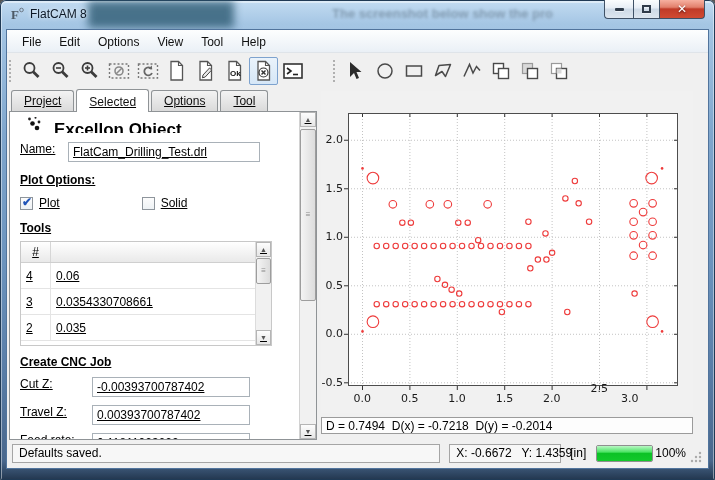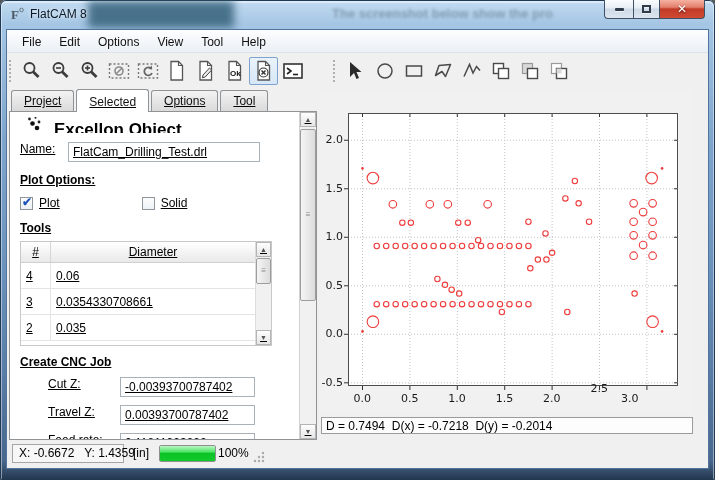--- a/index.html
+++ b/index.html
@@ -83,22 +83,22 @@
   .tt-c.c0 { width:30px; flex:none; }
   .tt-c.c1 { flex:1; border-right:none; }
   
   .vscroll { width:16px; background:#f1f1f1; display:flex; flex-direction:column; flex:none; }
   .sb-btn { height:15px; border:1px solid #b5b5b5; background:linear-gradient(180deg,#fdfdfd,#e6e6e6); color:#555; font-size:7px; display:flex; align-items:center; justify-content:center; flex:none; }
   .sb-track { flex:1; position:relative; }
   .sb-thumb { position:absolute; left:0; width:100%; border:1px solid #9d9d9d; border-radius:2px; background:linear-gradient(90deg,#f4f4f4,#dcdcdc); display:flex; align-items:center; justify-content:center; }
   .sb-grip { color:#8a8a8a; font-size:8px; line-height:4px; letter-spacing:0; }
 
   .cnc-row { margin-top:8px; }
-  .cnc-row .lbl { width:72px;margin-left:28px; }
-  .cnc-row .txt-input { width:135px; }
+  .cnc-row .lbl { width:72px; }
+  .cnc-row .txt-input { width:158px; }
 
   
   .plot-zone { flex:1; display:flex; flex-direction:column; padding:3px 0 0 4px; min-width:0; }
   .figure { width:372px; height:322px; background:#f1f1f1; position:relative; flex:none; }
   .axes { position:absolute; left:27px; top:22px; width:330px; height:273px; }
   .axes svg { overflow:visible; }
   .ticklab { position:absolute; font-size:11px; color:#1a1a1a; font-family:"DejaVu Sans",sans-serif; }
   .dbox { width:372px; height:17px; margin-top:4px; border:1px solid #9b9b9b; background:#fdfdfd; display:flex; align-items:center; padding-left:4px; flex:none; }
   .dbox span { font-size:12px; white-space:pre; }
 
@@ -317,21 +317,20 @@
                 <div class="chk-lbl">Solid</div>
               </div>
             </div>
 
             <div class="sec-lbl">Tools</div>
 
             <div class="tools-table">
               <div class="tt-grid">
                 <div class="tt-header">
                   <div class="tt-h c0">#</div>
-                  <div class="tt-h c1">Diameter</div>
                 </div>
                 <div id="tt-body">
                       <div class="tt-row">
                         <div class="tt-c c0">4</div>
                         <div class="tt-c c1">0.06</div>
                       </div>
                       <div class="tt-row">
                         <div class="tt-c c0">3</div>
                         <div class="tt-c c1">0.0354330708661</div>
                       </div>
@@ -520,20 +519,21 @@
                 <div class="ticklab" style="left:300px;top:301px">3.0</div>
               </div>
         </div>
         <div class="dbox">
           <span>D = 0.7494  D(x) = -0.7218  D(y) = -0.2014</span>
         </div>
       </div>
     </div>
 
     <div class="statusbar">
+      <div class="st-field st-msg">Defaults saved.</div>
       <div class="st-field st-xy">X: -0.6672   Y: 1.4359</div>
       <div class="st-units">[in]</div>
       <div class="progress">
             <div class="fill" id="prog-fill" style="width: 100%;"></div>
           </div>
       <div class="st-pct">100%</div>
       <svg class="grip" viewBox="0 0 12 12">
         <circle cx="10" cy="10" r="1.2" fill="#aaa"></circle>
             <circle cx="6" cy="10" r="1.2" fill="#aaa"></circle>
             <circle cx="10" cy="6" r="1.2" fill="#aaa"></circle>

